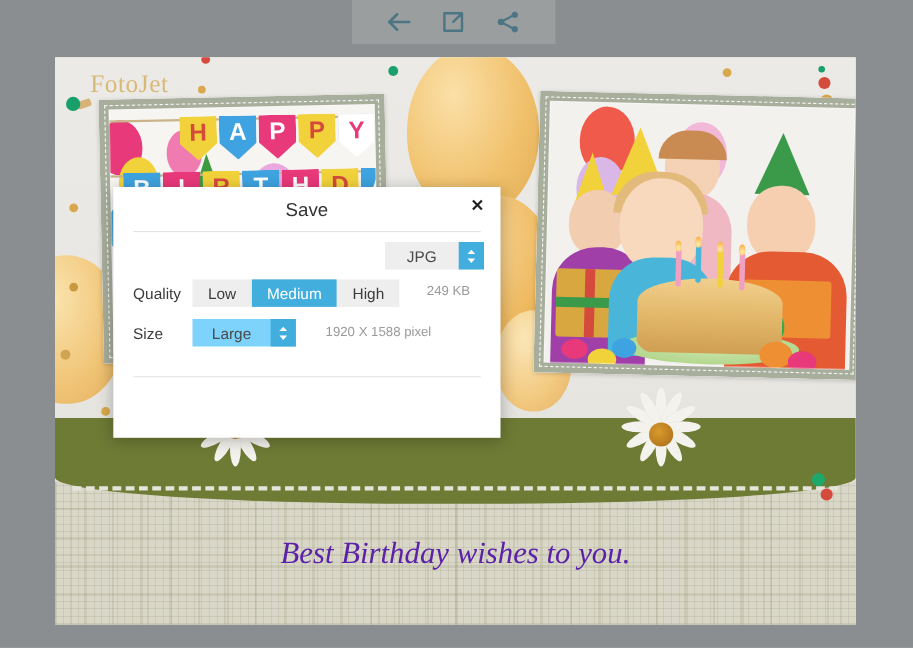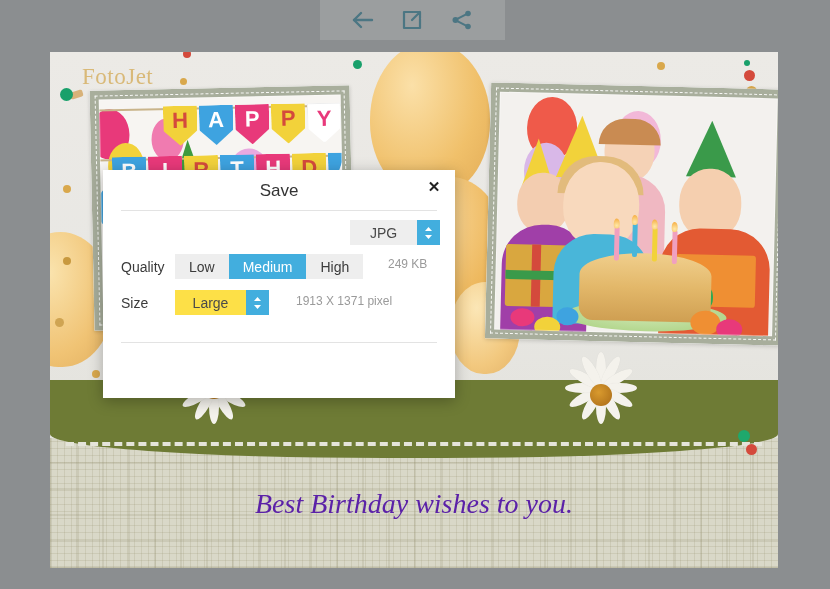--- a/index.html
+++ b/index.html
@@ -265,21 +265,21 @@
     display: flex; align-items: center; justify-content: center;
     padding: 0 14px; color: #3b3b3b; cursor: pointer;
   }
   .seg-item.active { background: #42aede; color: #fff; }
   .filesize {
     position: absolute; left: 285px; top: 87px;
     font: 400 12px "Liberation Sans", sans-serif;
     color: #9a9a9a;
   }
   .size-select {
-    width: 94px; height: 25px; background: #fde047;
+    width: 94px; height: 25px; background: #7dd3fc;
     display: flex; align-items: center;
   }
   .size-value {
     flex: 1; text-align: center;
     font: 400 14px "Liberation Sans", sans-serif;
     color: #4a4a4a;
   }
   .dimension {
     position: absolute; left: 193px; top: 124px;
     font: 400 12px "Liberation Sans", sans-serif;
@@ -524,16 +524,16 @@
       <div class="stepper">
         <span>
           <svg width="11" height="16" viewBox="0 0 11 16">
             <path d="M5.5 2 L9 6 L2 6 Z" fill="#fff"></path>
             <path d="M5.5 14 L9 10 L2 10 Z" fill="#fff"></path>
           </svg>
         </span>
       </div>
     </div>
   </div>
-  <div class="dimension">1913 X 1371 pixel</div>
+  <div class="dimension">1920 X 1588 pixel</div>
 
   <div class="dlg-rule dlg-rule-2"></div>
 </div>
 
 </body></html>

